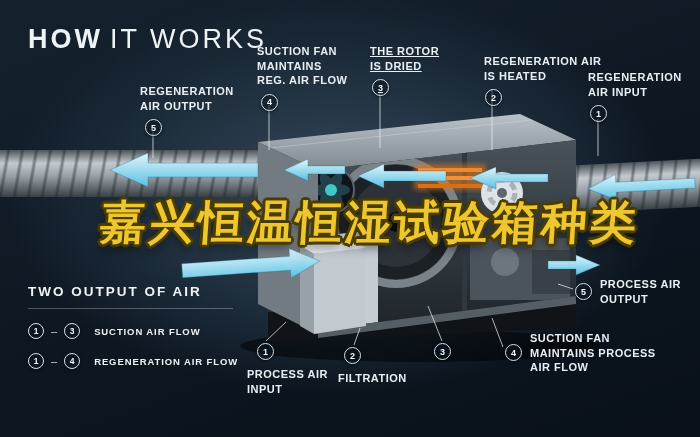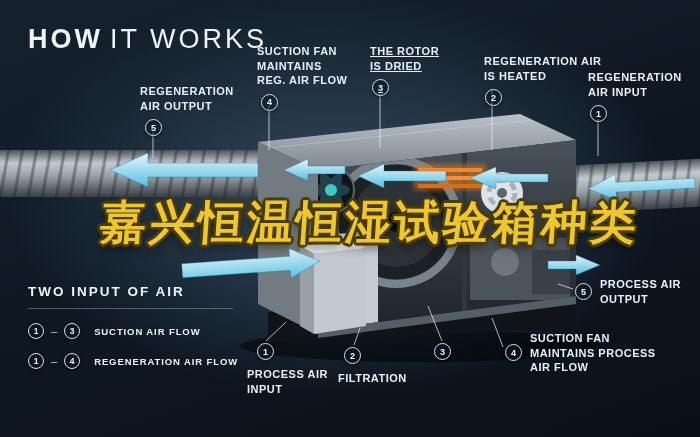--- a/index.html
+++ b/index.html
@@ -246,21 +246,21 @@
     <div class="co-label">FILTRATION</div>
   </div>
 
   <div class="callout co-col-bl" style="left:428px; top:343px;">
     <div class="badge" style="margin-left:6px;">3</div>
   </div>
 
   <div class="watermark">嘉兴恒温恒湿试验箱种类</div>
 
   <div class="legend">
-    <div class="legend-heading">TWO INPUT OF AIR</div>
+    <div class="legend-heading">TWO OUTPUT OF AIR</div>
     <div class="legend-divider"></div>
     <div class="legend-row">
       <div class="badge">1</div>
       <span class="legend-sep">–</span>
       <div class="badge">3</div>
       <span class="legend-label">SUCTION AIR FLOW</span>
     </div>
     <div class="legend-row">
       <div class="badge">1</div>
       <span class="legend-sep">–</span>

